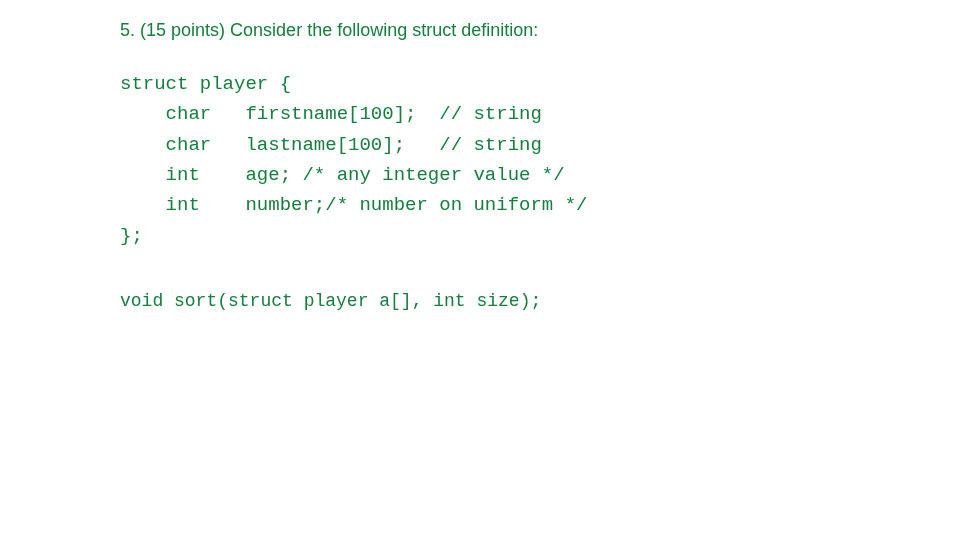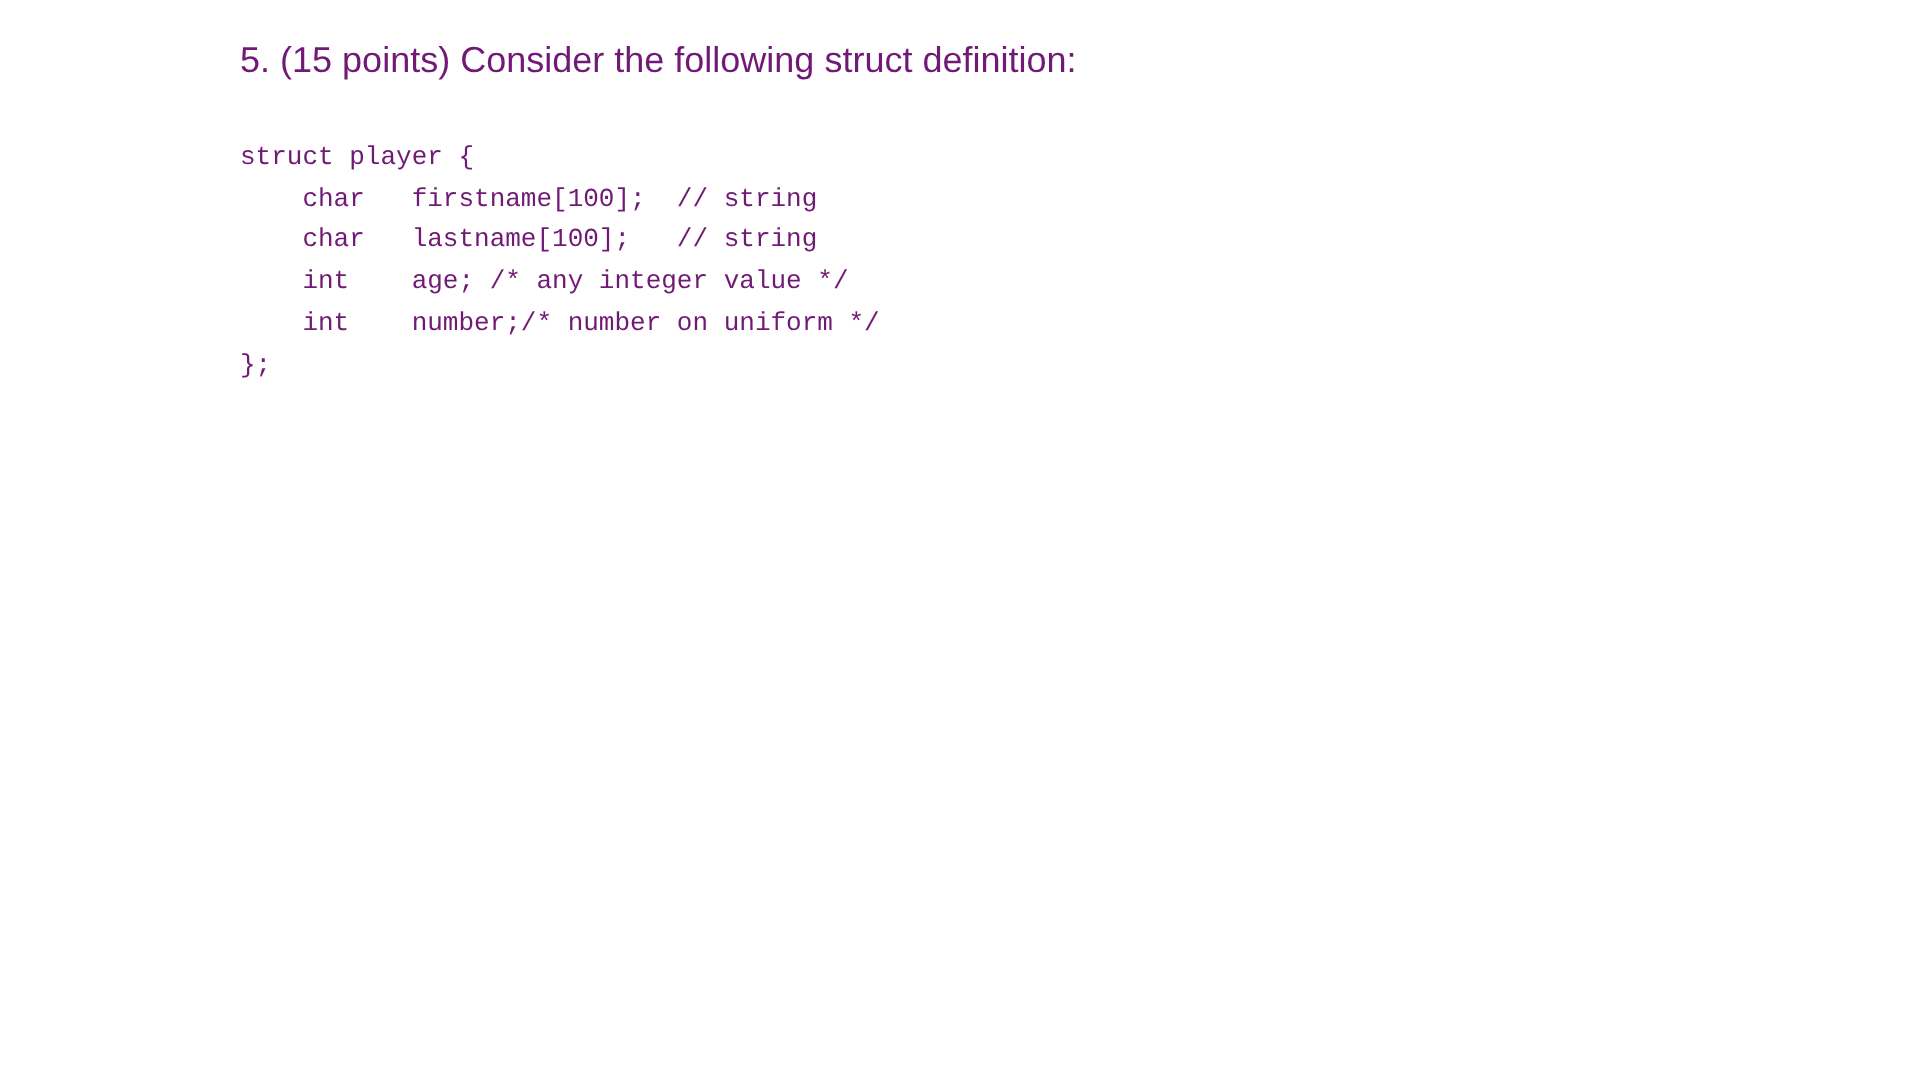--- a/index.html
+++ b/index.html
@@ -7,30 +7,30 @@
       padding: 0;
       font-family: Arial, sans-serif;
       background: #ffffff;
       width: 956px;
       height: 538px;
     }
     .content {
       padding: 16px 120px;
       font-size: 18px;
       line-height: 1.6;
-      color: #701a75;
+      color: #15803d;
     }
     .question-header {
       margin-bottom: 24px;
     }
     .code-block {
       font-family: "Courier New", Courier, monospace;
       white-space: pre;
       margin-bottom: 36px;
-      font-size: 13px;
+      font-size: 19px;
       line-height: 1.6;
     }
     .instruction {
       margin-bottom: 24px;
     }
     .signature {
       font-family: "Courier New", Courier, monospace;
       white-space: pre;
       font-size: 18px;
     }
@@ -46,13 +46,14 @@
   </div>
 
   <div class="code-block"><span>struct player {</span>
 <span>    char   firstname[100];  // string</span>
 <span>    char   lastname[100];   // string</span>
 <span>    int    age; /* any integer value */</span>
 <span>    int    number;/* number on uniform */</span>
 <span>};</span></div>
 
 
+  <div class="signature">void sort(struct player a[], int size);</div>
 </div>
 
 </body></html>

